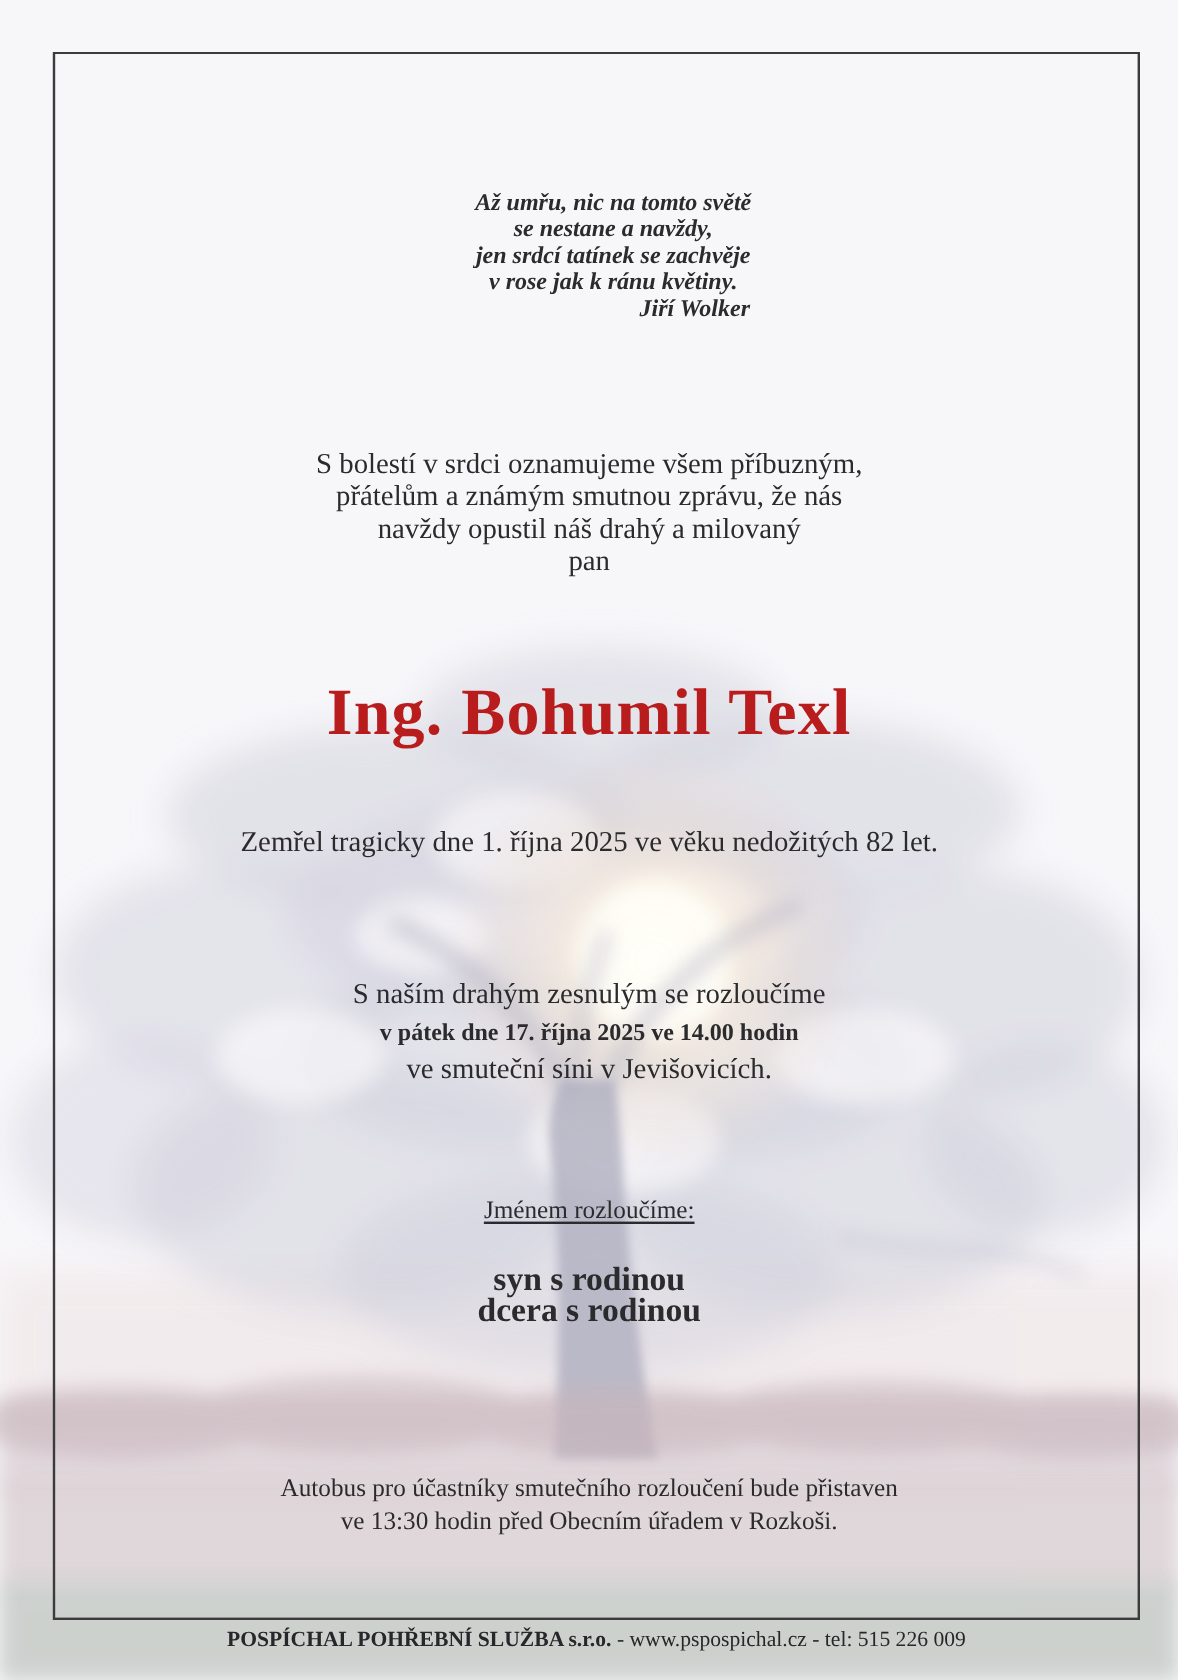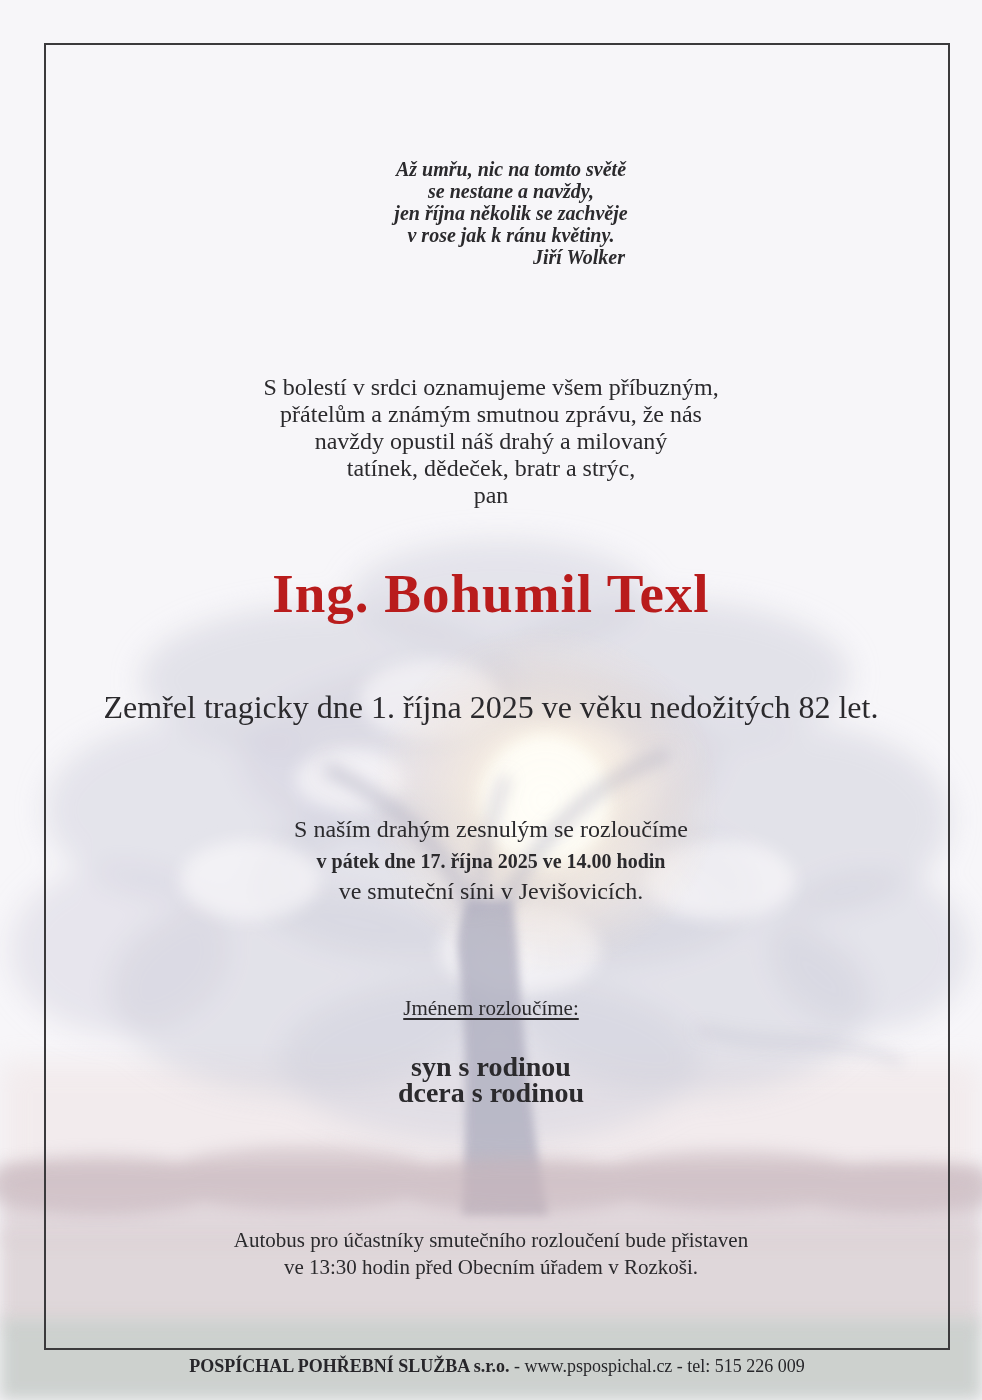--- a/index.html
+++ b/index.html
@@ -18,21 +18,21 @@
   }
   .block{position:absolute;left:0;right:0;text-align:center;}
   
   .poem{top:158px;padding-left:40px;font-style:italic;font-weight:bold;font-size:20px;line-height:22px;}
   .poem-author{transform:translateX(68px);}
   
   .announcement{top:374px;font-size:24px;line-height:27px;}
   
   .deceased-name{top:562px;font-size:55px;font-weight:bold;color:#b91c1c;letter-spacing:1px;}
   
-  .death-notice{top:689px;font-size:32px;}
+  .death-notice{top:689px;font-size:24px;}
   
   .farewell{top:814px;font-size:24px;}
   .farewell .l1{line-height:31px;}
   .farewell .l2{font-weight:bold;font-size:20px;line-height:32px;}
   .farewell .l3{line-height:28px;}
   
   .mourners-heading{top:996px;font-size:21px;}
   .mourners-heading span{text-decoration:underline;text-underline-offset:3px;}
   .mourners-names{top:1054px;font-size:28px;font-weight:bold;line-height:26px;}
   
@@ -121,30 +121,29 @@
 
     <rect x="0" y="1235" width="982" height="90" fill="#d3c6c9" opacity="0.65" filter="url(#b8)"></rect>
     <rect x="0" y="1318" width="982" height="82" fill="#c2c8c4" opacity="0.8" filter="url(#b8)"></rect>
   </svg>
 
   <div class="frame"></div>
 
   <div class="block poem">
     <div>Až umřu, nic na tomto světě</div>
     <div>se nestane a navždy,</div>
-    <div>jen října několik se zachvěje</div>
+    <div>jen srdcí tatínek se zachvěje</div>
     <div>v rose jak k ránu květiny.</div>
     <div class="poem-author">Jiří Wolker</div>
   </div>
 
   <div class="block announcement">
     <div>S bolestí v srdci oznamujeme všem příbuzným,</div>
     <div>přátelům a známým smutnou zprávu, že nás</div>
     <div>navždy opustil náš drahý a milovaný</div>
-    <div>tatínek, dědeček, bratr a strýc,</div>
     <div>pan</div>
   </div>
 
   <div class="block deceased-name">Ing. Bohumil Texl</div>
 
   <div class="block death-notice">Zemřel tragicky dne 1. října 2025 ve věku nedožitých 82 let.</div>
 
   <div class="block farewell">
     <div class="l1">S naším drahým zesnulým se rozloučíme</div>
     <div class="l2">v pátek dne 17. října 2025 ve 14.00 hodin</div>

